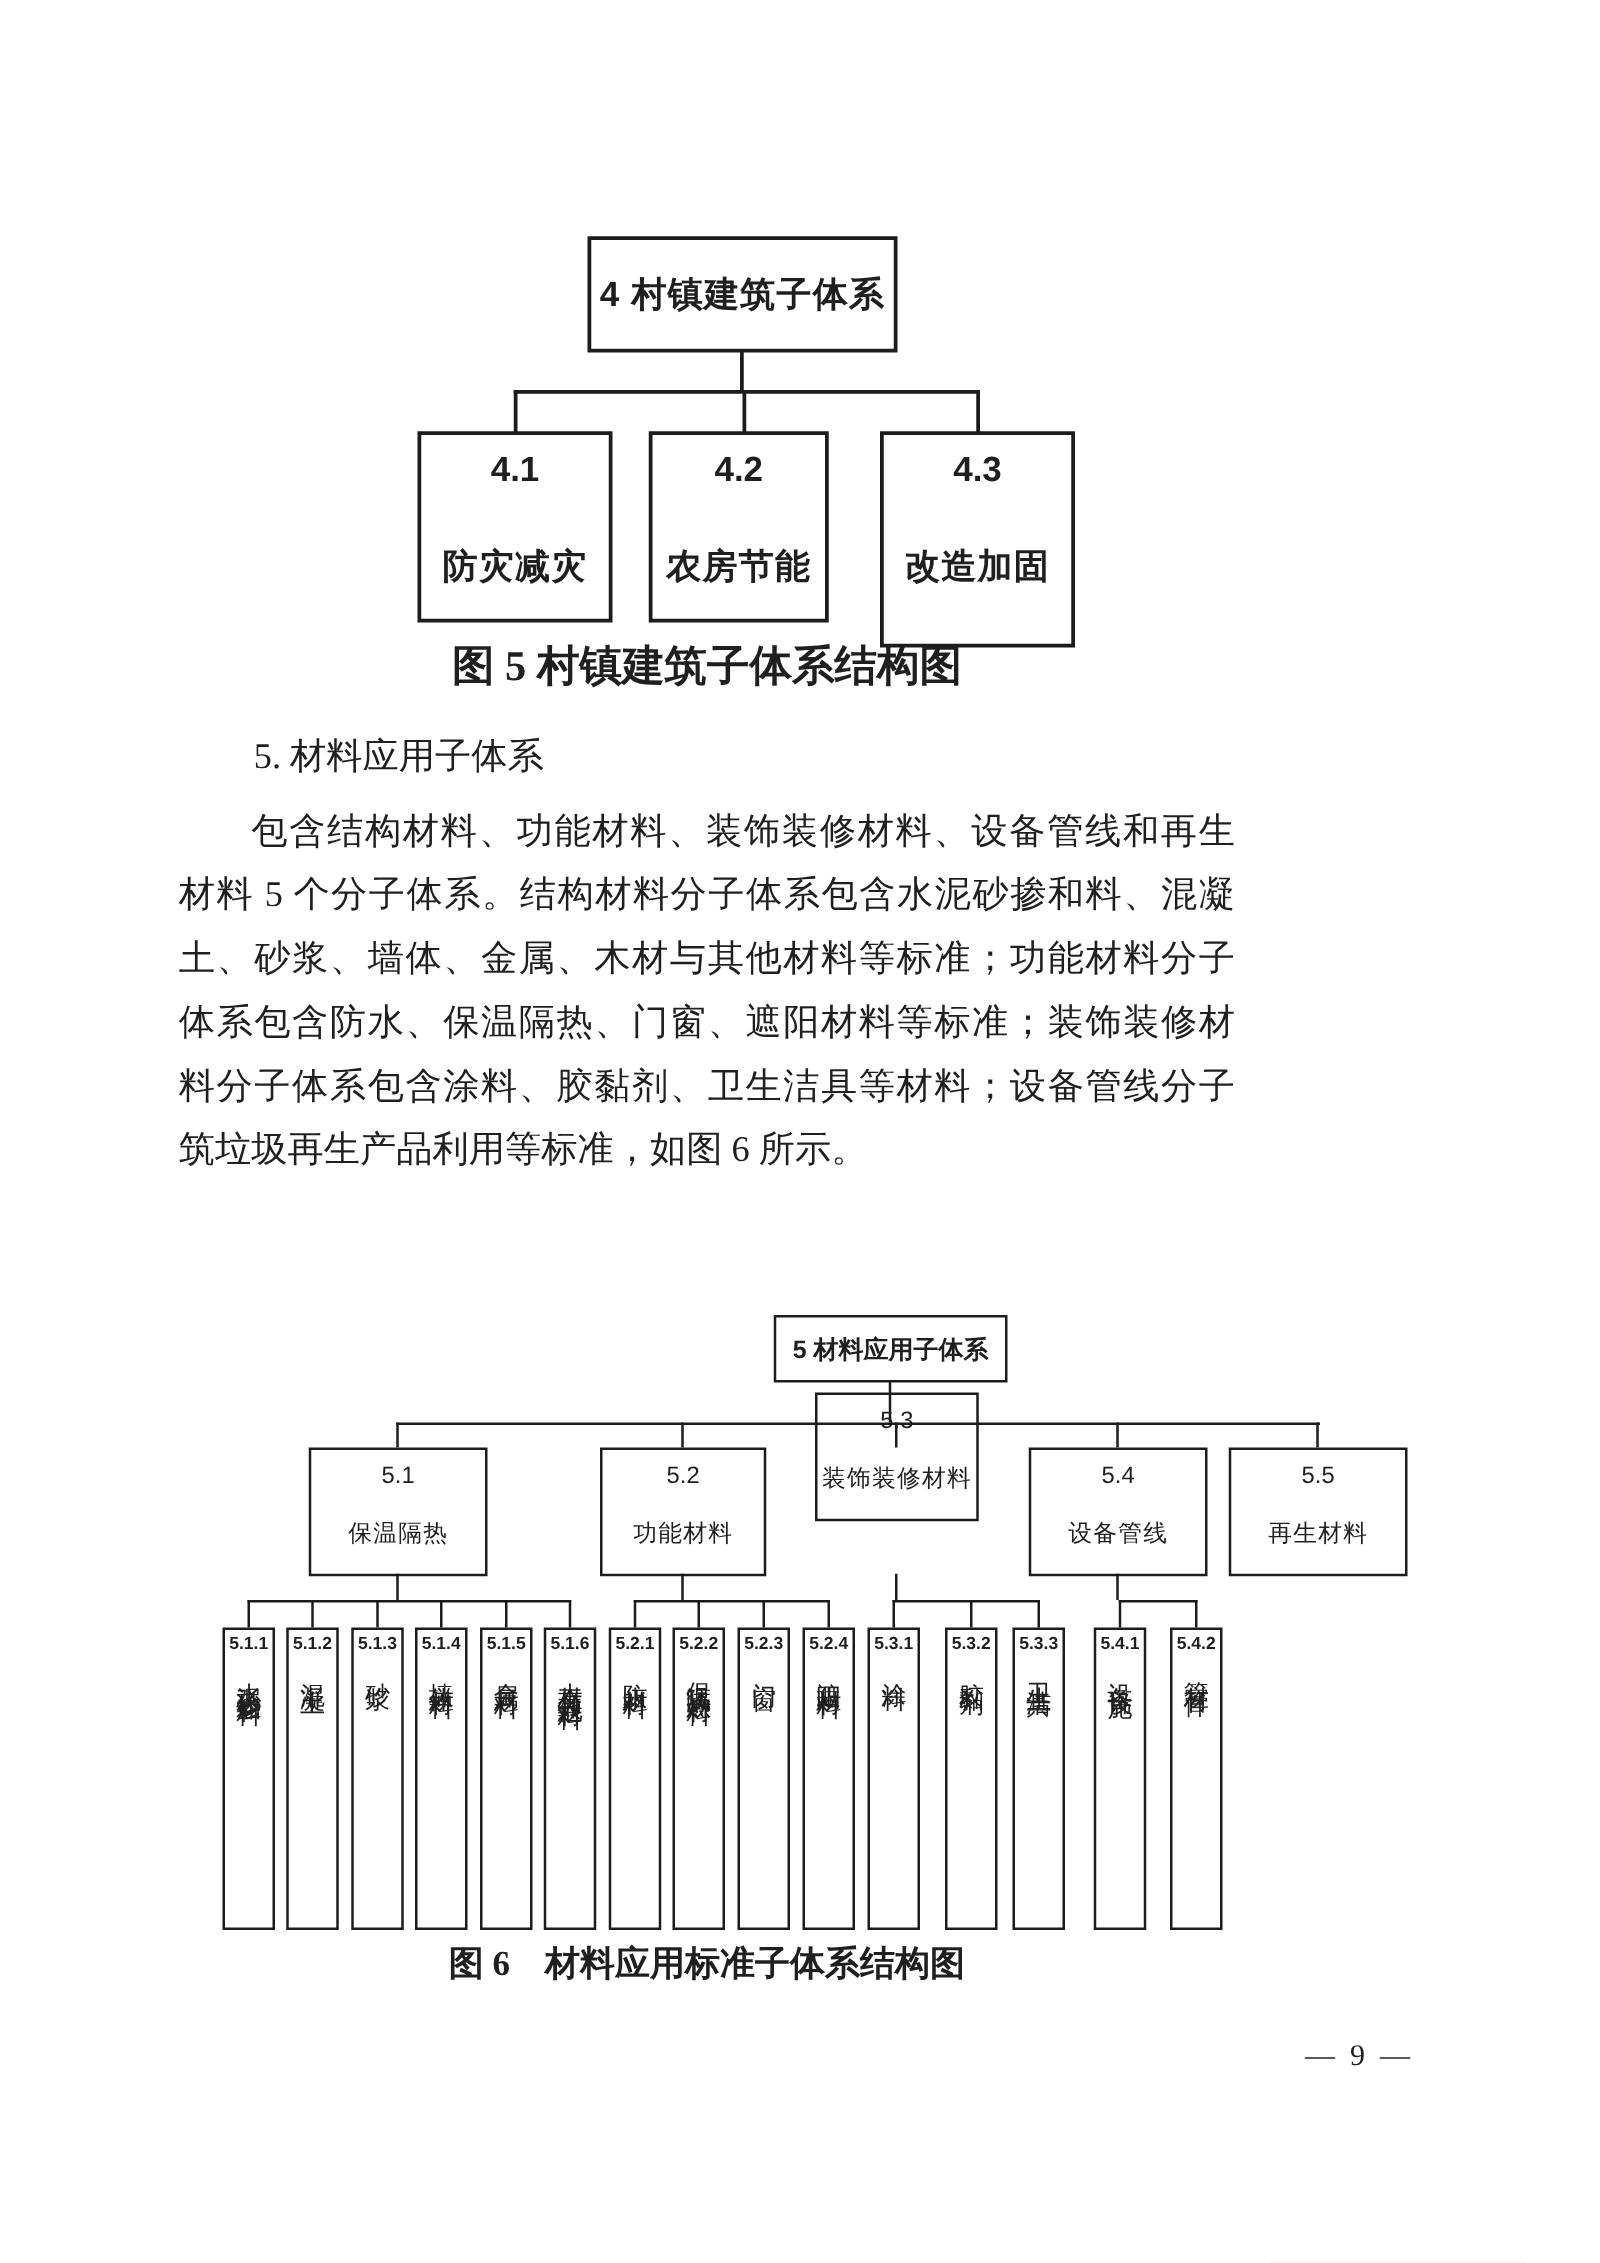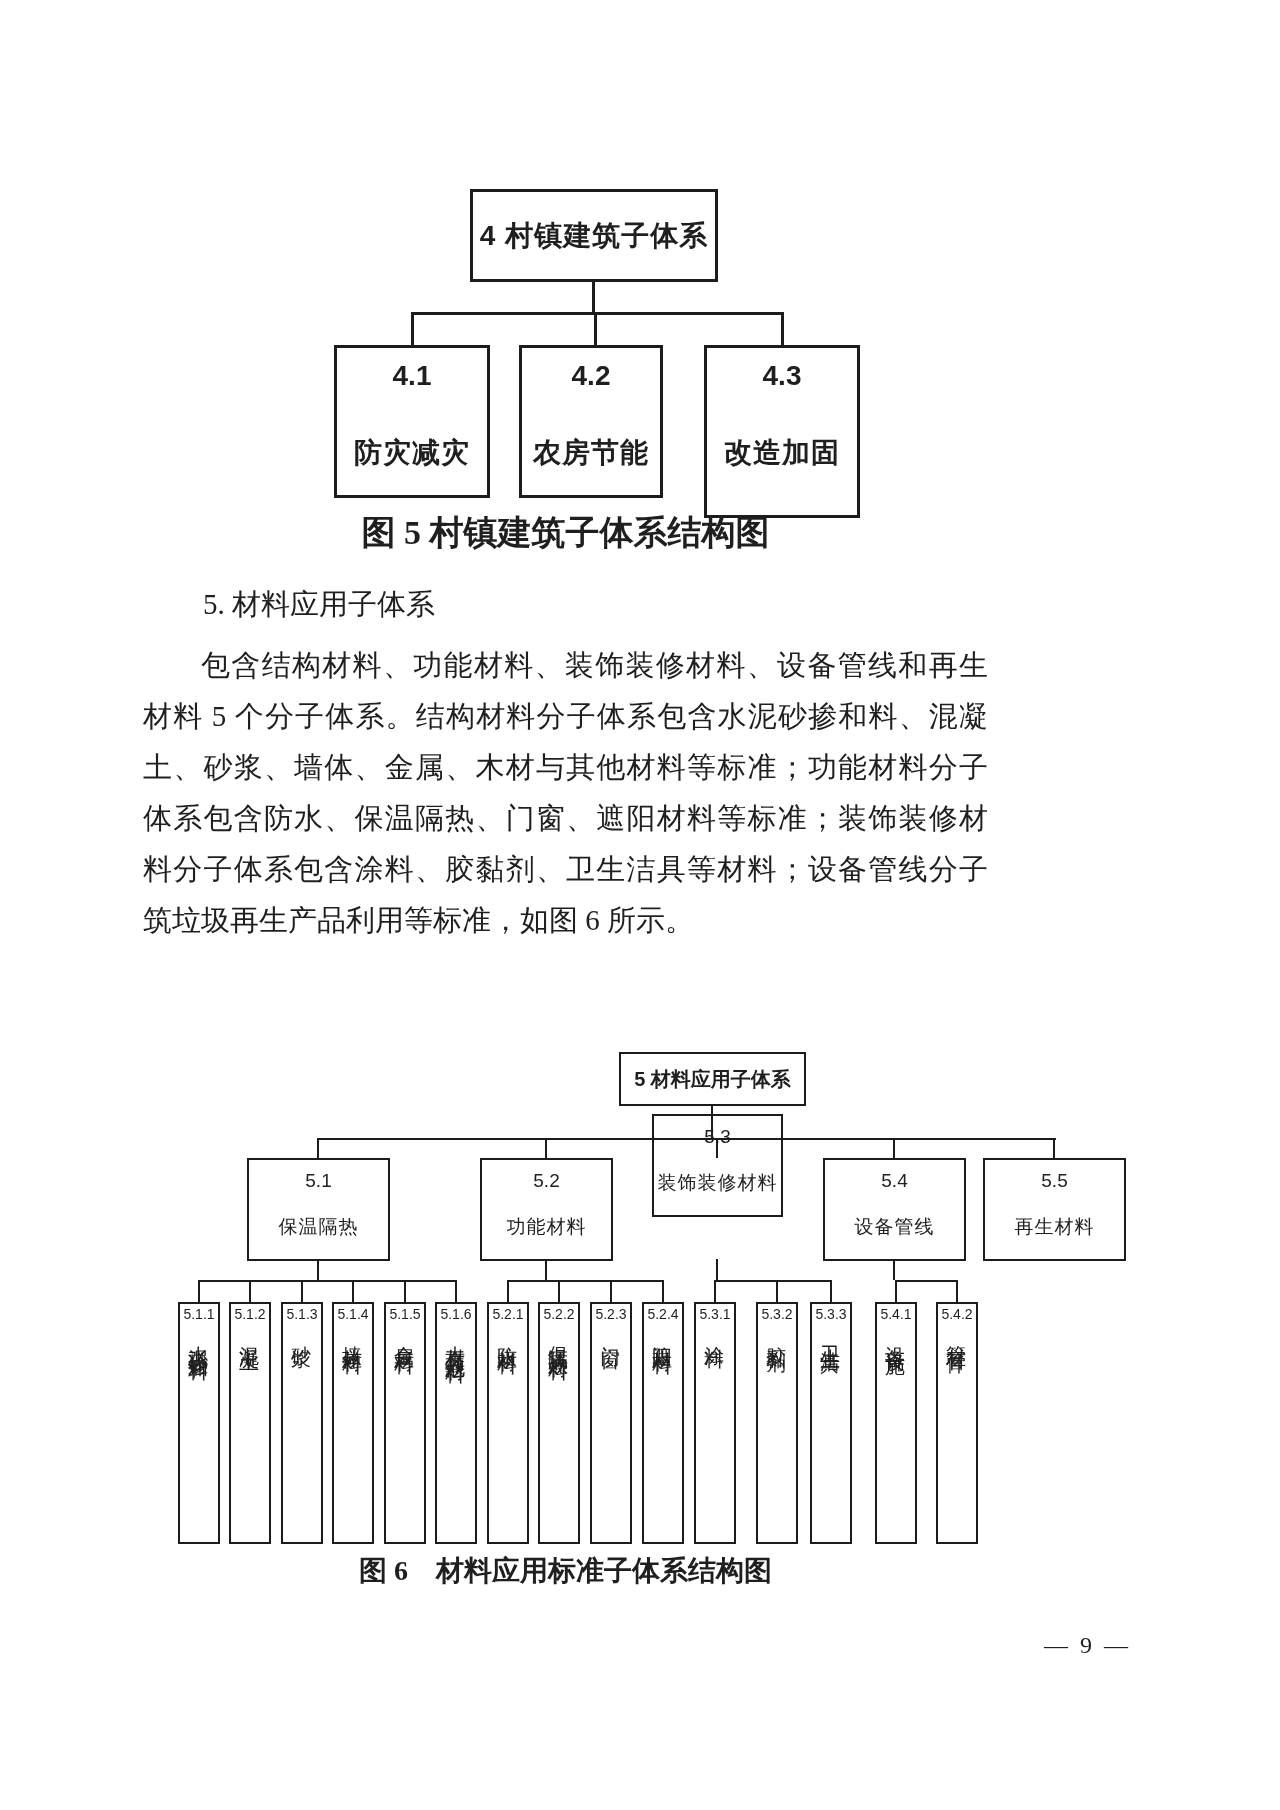--- a/index.html
+++ b/index.html
@@ -29,21 +29,21 @@
   .f6root{justify-content:center;font-size:20px;font-weight:600;}
   .f6l2{padding-top:10px;}
   .f6l2 .code{font-size:19px;}
   .f6l2 .lbl{font-size:19px;margin-top:22px;letter-spacing:1px;}
   .leaf{
     position:absolute;top:1302px;width:42px;height:242px;
     border:2px solid #1c1c1c;box-sizing:border-box;
     display:flex;flex-direction:column;align-items:center;
     font-family:"Liberation Sans","DejaVu Sans",sans-serif;
   }
-  .leafcode{font-size:14px;margin-top:2px;white-space:nowrap;}
+  .leafcode{font-size:14px;margin-top:2px;white-space:nowrap;font-weight:bold;}
   .leaftext{
     writing-mode:vertical-rl;text-orientation:upright;
     font-size:20px;letter-spacing:3px;margin-top:8px;
   }
   
   .col{position:absolute;left:143px;width:845px;}
   .caption{text-align:center;font-weight:bold;}
   .cap5{top:510px;font-size:34px;}
   .cap6{top:1552px;font-size:28px;}
   .heading{top:585px;font-size:29px;padding-left:60px;}

